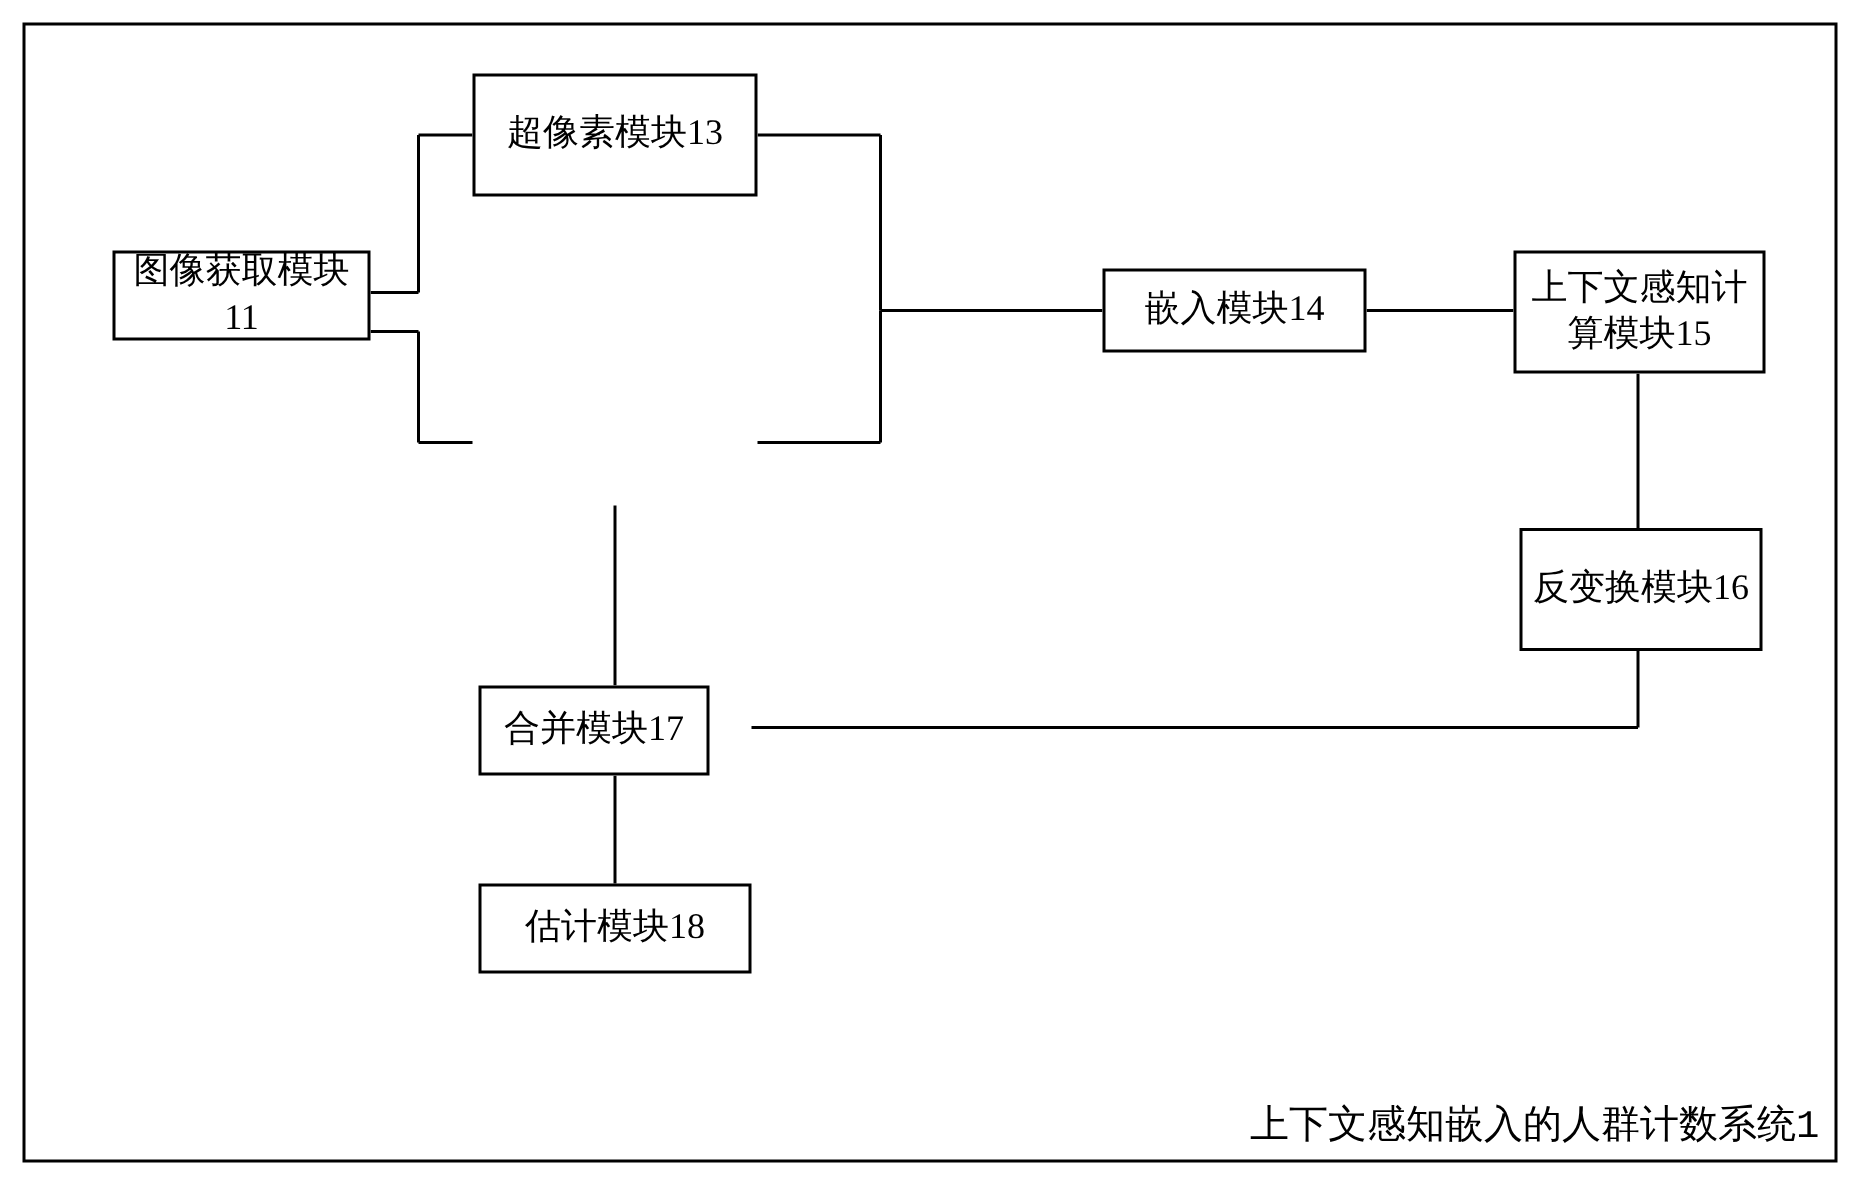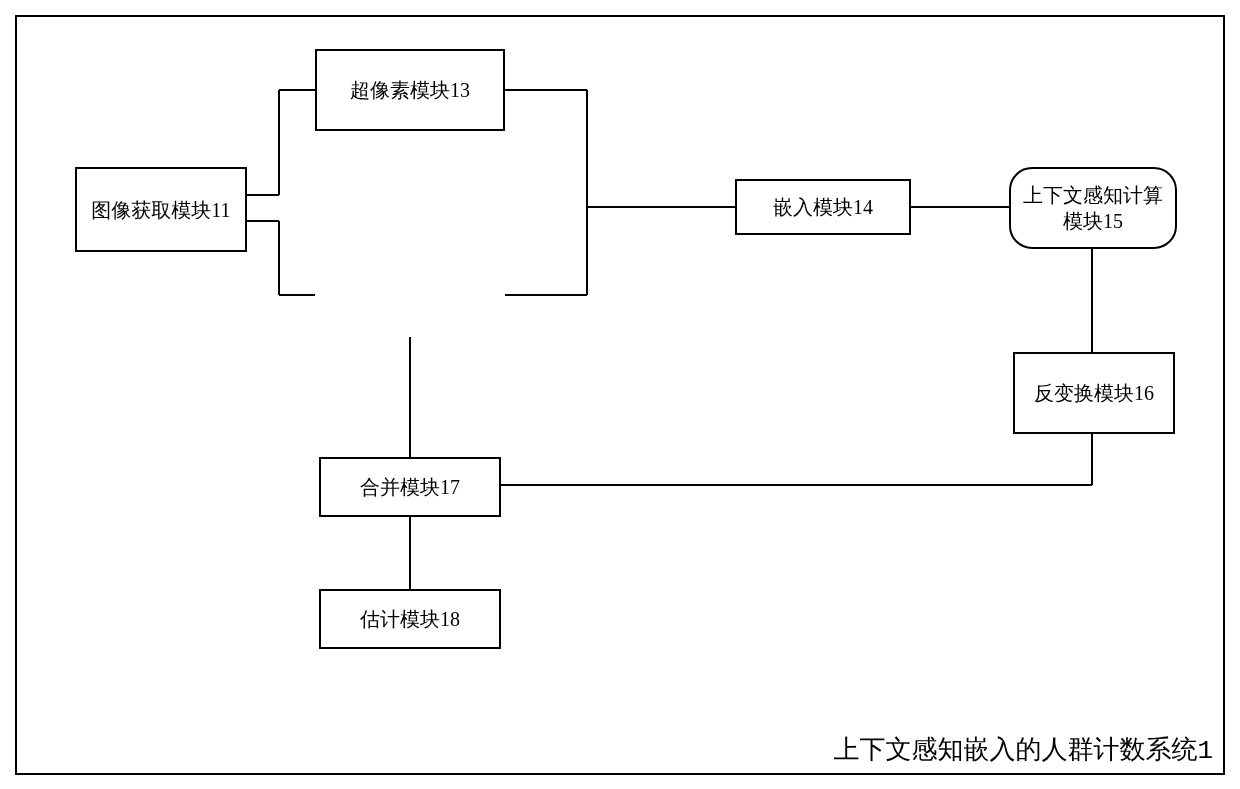--- a/index.html
+++ b/index.html
@@ -19,21 +19,21 @@
       border: 2px solid #000;
     }
     .box {
       position: absolute;
       border: 2px solid #000;
       background: #fff;
       display: flex;
       align-items: center;
       justify-content: center;
       text-align: center;
-      font-size: 20px;
+      font-size: 24px;
       line-height: 1.3;
       padding: 4px 6px;
     }
     .caption {
       position: absolute;
       font-size: 26px;
       white-space: nowrap;
     }
     svg.connectors {
       position: absolute;
@@ -77,42 +77,42 @@
     <line x1="1075" y1="232" x2="1075" y2="335"></line>
 
     <line x1="1075" y1="416" x2="1075" y2="468"></line>
     <line x1="1075" y1="468" x2="484" y2="468"></line>
 
     <line x1="393" y1="320" x2="393" y2="440"></line>
 
     <line x1="393" y1="500" x2="393" y2="605"></line>
   </svg>
 
-  <div class="box" style="left:58px; top:150px; width:172px; height:85px;">
+  <div class="box" style="left:58px; top:150px; width:172px; height:60px;">
     <span>图像获取模块11</span>
   </div>
 
   <div class="box" style="left:298px; top:32px; width:190px; height:82px;">
     <span>超像素模块13</span>
   </div>
 
 
   <div class="box" style="left:718px; top:162px; width:176px; height:56px;">
     <span>嵌入模块14</span>
   </div>
 
-  <div class="box" style="left:992px; top:150px; width:168px; height:82px;border-radius:23px;">
+  <div class="box" style="left:992px; top:150px; width:168px; height:82px;">
     <span>上下文感知计算模块15</span>
   </div>
 
   <div class="box" style="left:996px; top:335px; width:162px; height:82px;text-align:right;">
     <span>反变换模块16</span>
   </div>
 
-  <div class="box" style="left:302px; top:440px; width:182px; height:60px;">
+  <div class="box" style="left:302px; top:440px; width:154px; height:60px;">
     <span>合并模块17</span>
   </div>
 
   <div class="box" style="left:302px; top:572px; width:182px; height:60px;">
     <span>估计模块18</span>
   </div>
 
   <div class="caption" style="right:10px; bottom:6px;font-family:Liberation Mono, monospace;">上下文感知嵌入的人群计数系统1</div>
 
 </div>

